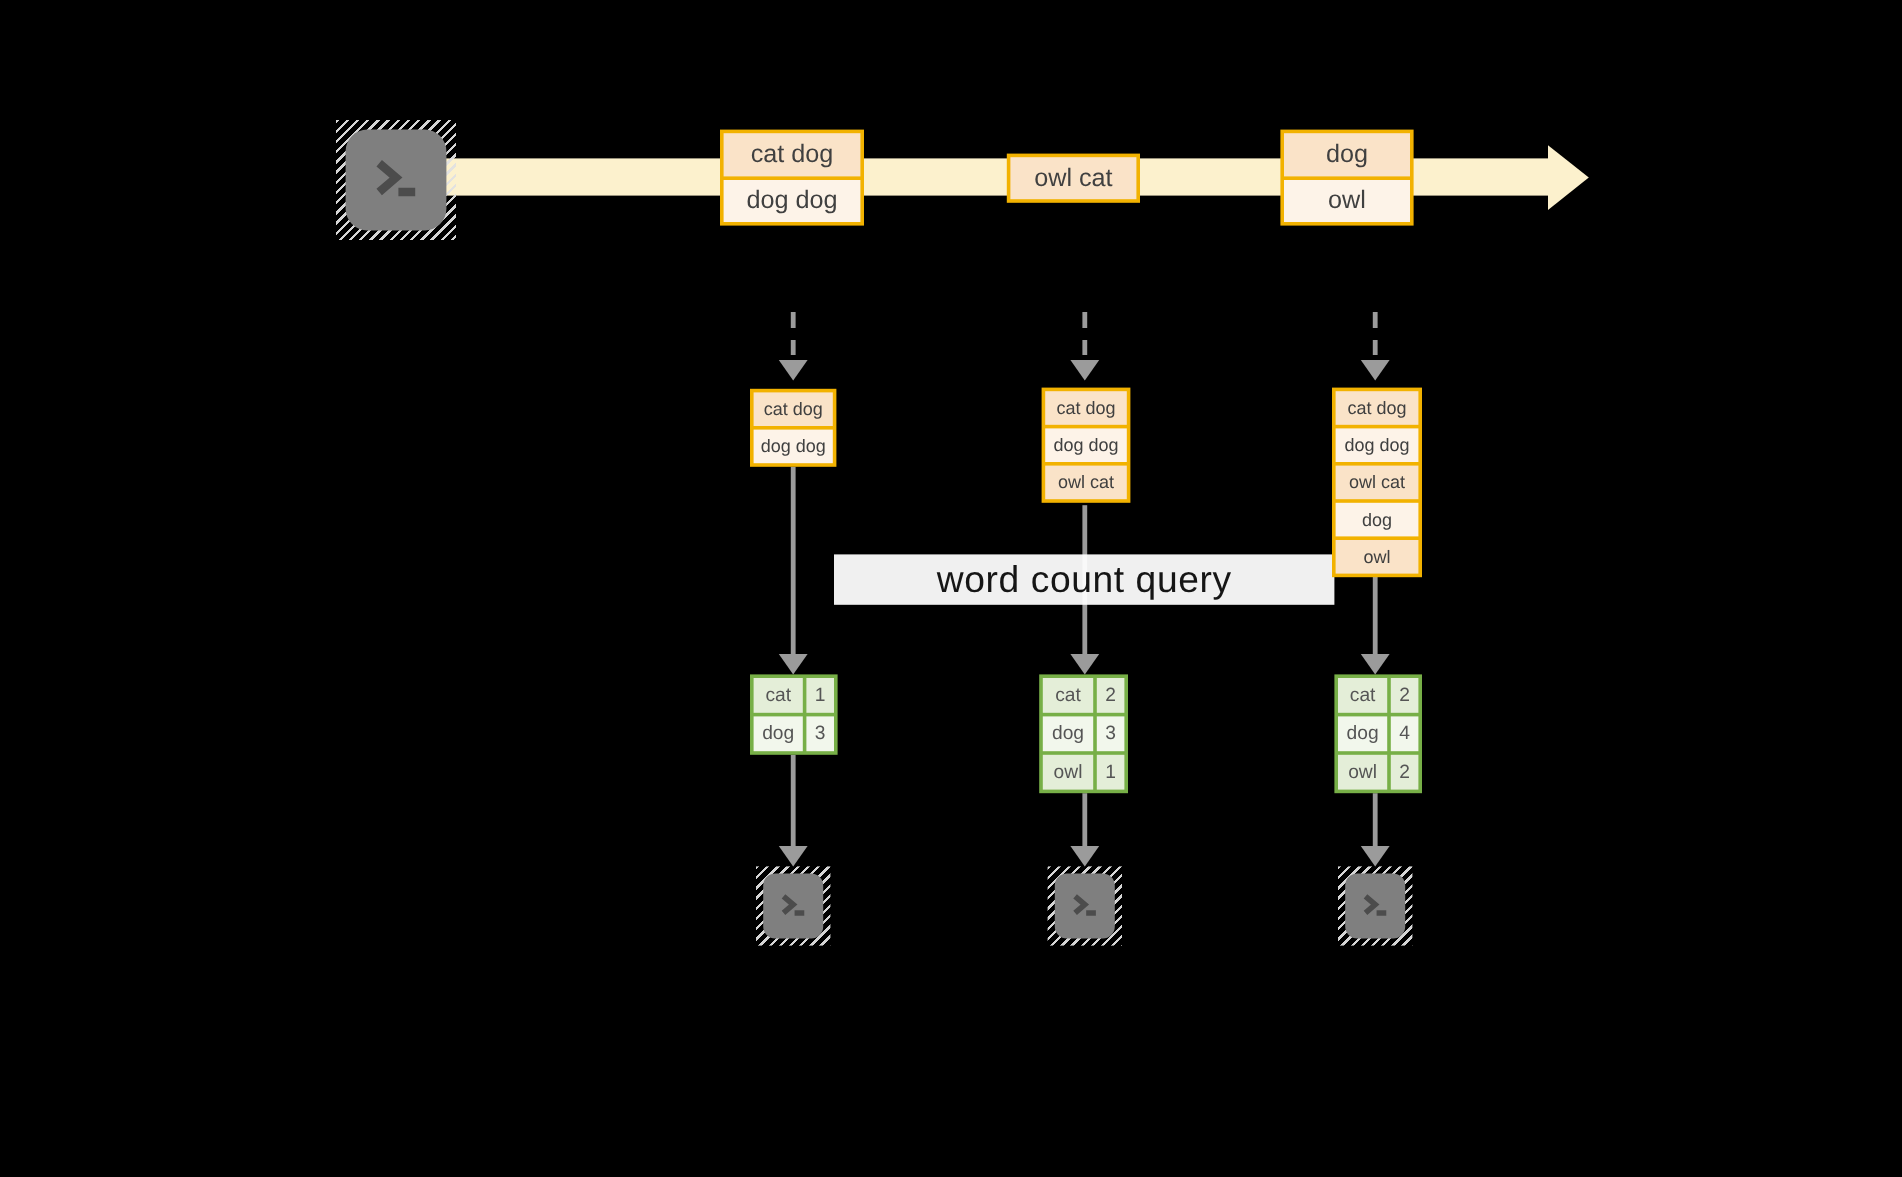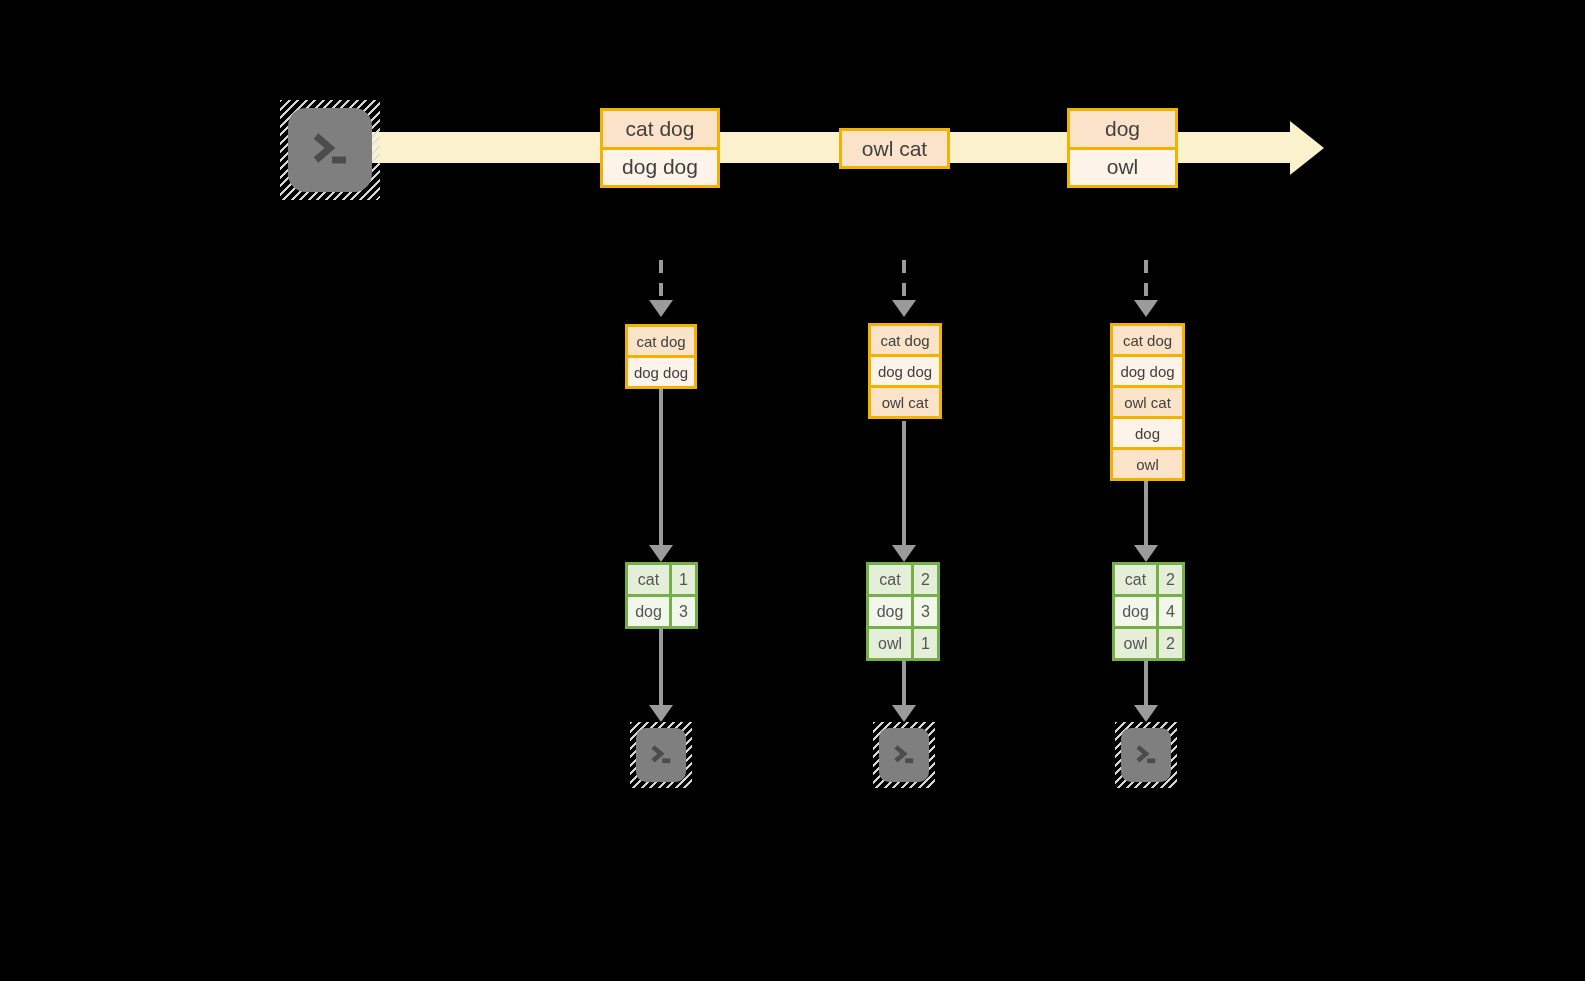--- a/index.html
+++ b/index.html
@@ -114,20 +114,23 @@
     <div class="cell">owl</div>
   </div>
 
   <div class="abs stem solid z1" style="left:659px;top:389px;height:156px;"></div>
   <div class="abs head-down z1" style="left:649px;top:545px;"></div>
   <div class="abs stem solid z1" style="left:902px;top:421px;height:124px;"></div>
   <div class="abs head-down z1" style="left:892px;top:545px;"></div>
   <div class="abs stem solid z1" style="left:1144px;top:479px;height:66px;"></div>
   <div class="abs head-down z1" style="left:1134px;top:545px;"></div>
 
+  <div class="abs query-box" style="left:695px;top:462px;width:417px;height:42px;">
+    <span>word count query</span>
+  </div>
 
   <div class="abs count-table" style="left:625px;top:562px;width:73px;grid-auto-rows:29px;">
     <div class="gcell">cat</div>
     <div class="gcell">1</div>
     <div class="gcell">dog</div>
     <div class="gcell">3</div>
   </div>
   <div class="abs count-table" style="left:866px;top:562px;width:74px;grid-auto-rows:29px;">
     <div class="gcell">cat</div>
     <div class="gcell">2</div>

